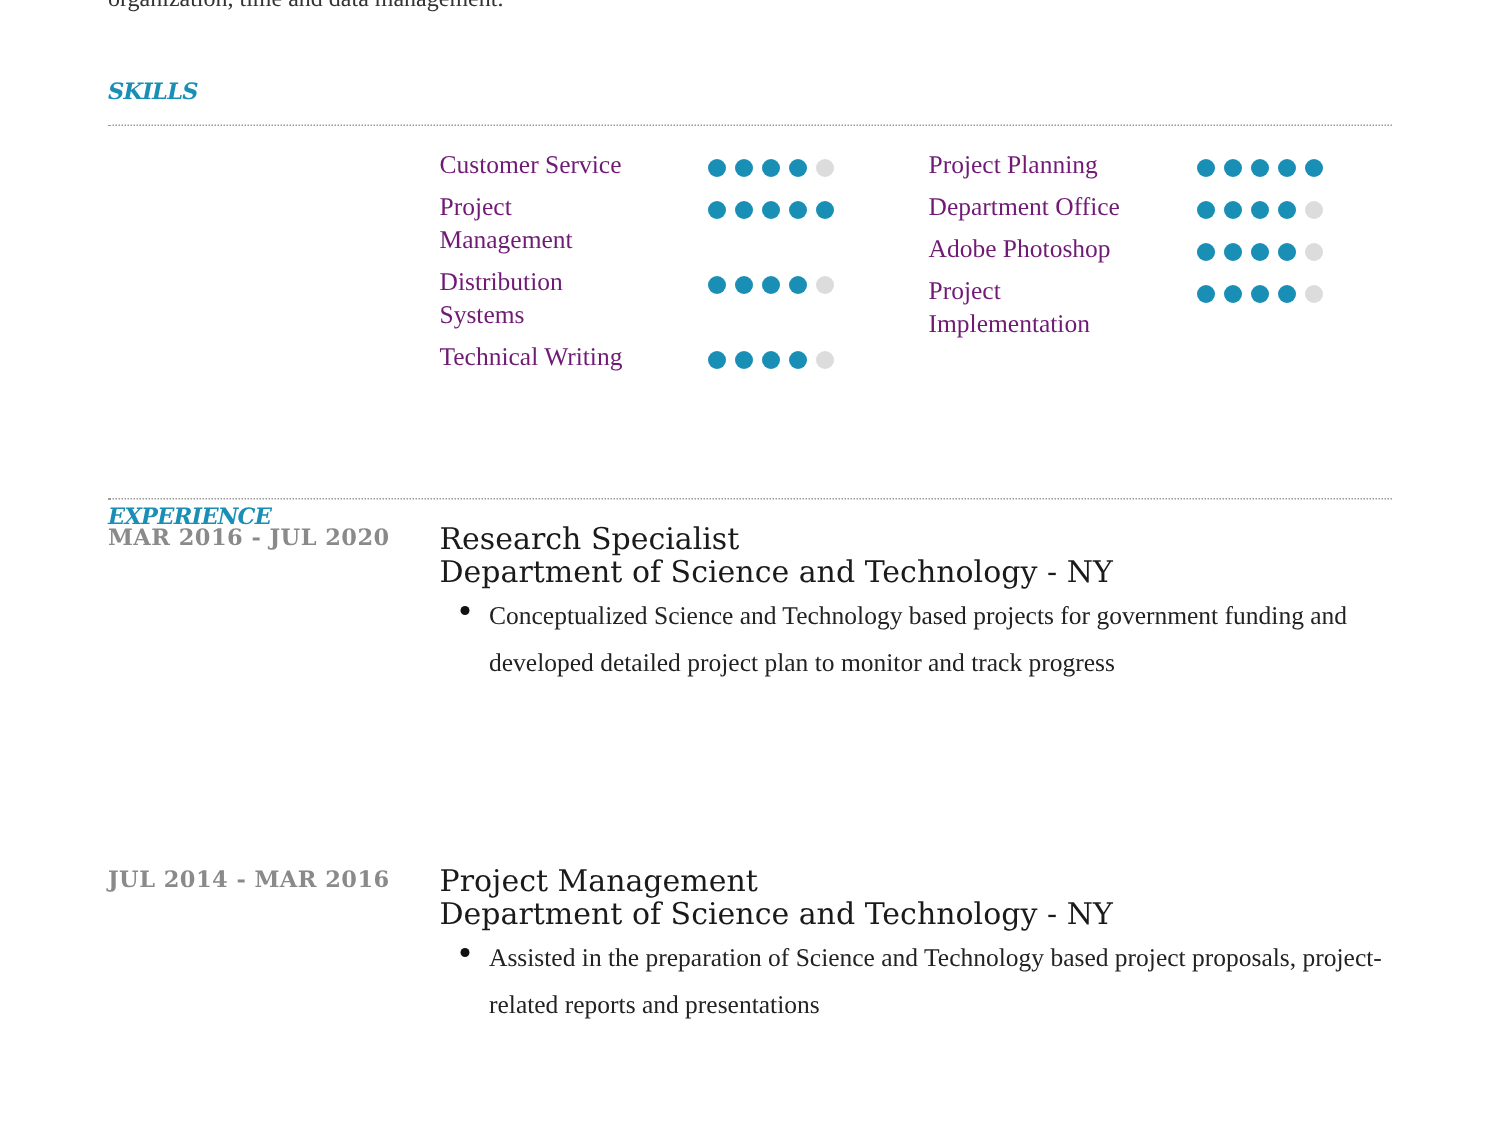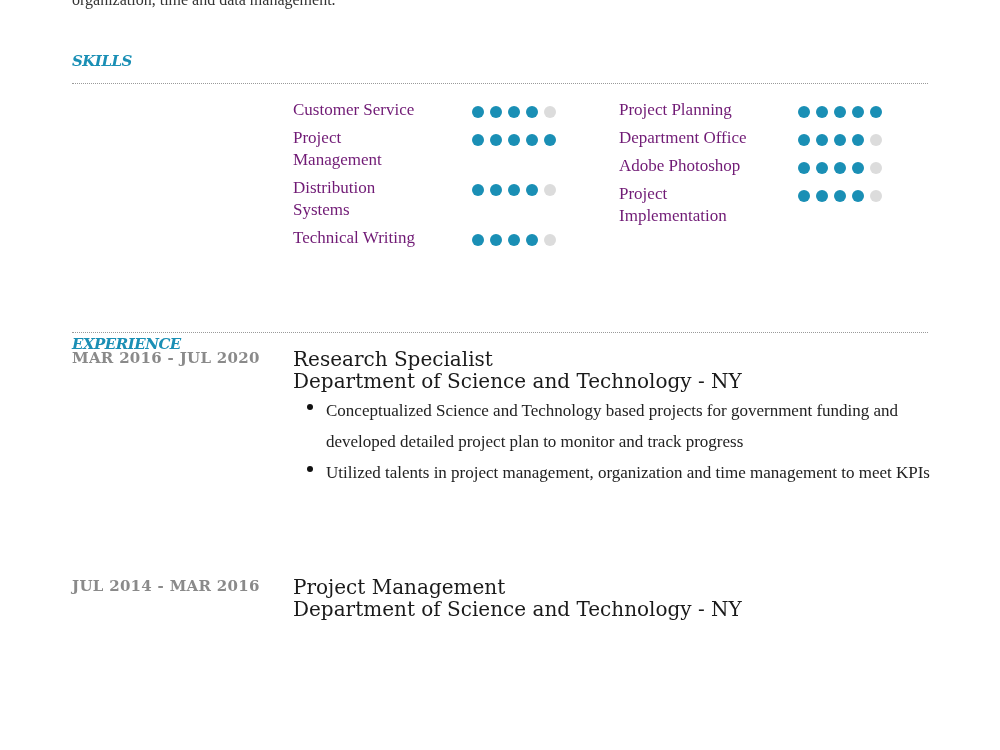--- a/index.html
+++ b/index.html
@@ -115,24 +115,24 @@
 
   <div class="section-title" style="top:314px;margin-top:21px;">EXPERIENCE</div>
   <div class="rule" style="top:332px;"></div>
 
   <div>
     <div class="date" style="top:349px;">MAR 2016 - JUL 2020</div>
     <div class="job-title" style="top:347px;">Research Specialist</div>
     <div class="job-org" style="top:369px;">Department of Science and Technology - NY</div>
     <ul class="bullets" style="top:391px;">
       <li>Conceptualized Science and Technology based projects for government funding and developed detailed project plan to monitor and track progress</li>
-      <li>Utilized talents in project management, organization and time management to meet KPIs</li>
     </ul>
   </div>
 
   <div>
     <div class="date" style="top:577px;">JUL 2014 - MAR 2016</div>
     <div class="job-title" style="top:575px;">Project Management</div>
     <div class="job-org" style="top:597px;">Department of Science and Technology - NY</div>
     <ul class="bullets" style="top:619px;">
+      <li>Assisted in the preparation of Science and Technology based project proposals, project-related reports and presentations</li>
     </ul>
   </div>
 </div>
 
 </body></html>

